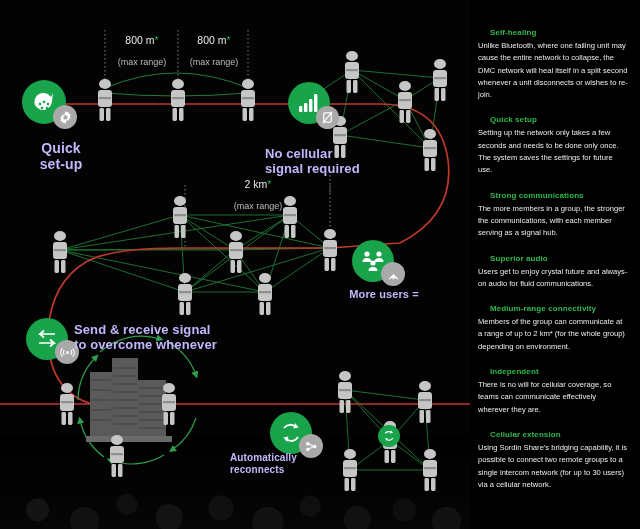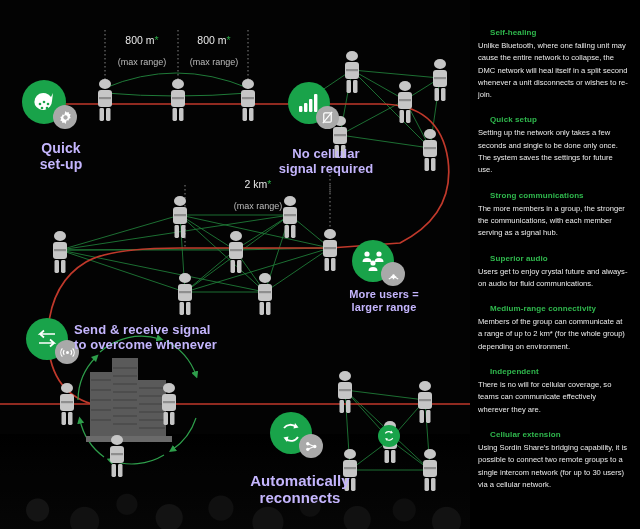--- a/index.html
+++ b/index.html
@@ -488,21 +488,21 @@
       </div>
       <div class="sub" style="left:28px;top:24px;width:23px;height:23px">
         <svg width="15" height="15" viewBox="0 0 16 16">
             <g fill="none" stroke="#fff" stroke-width="1.3">
           <rect x="4" y="3" width="8" height="10" rx="1.3"></rect>
               <line x1="3" y1="14" x2="13" y2="2"></line>
             </g>
           </svg>
       </div>
     </div>
-    <div class="lbl" style="left:265px;top:146px;width:122px;font-size:13px;text-align:center">
+    <div class="lbl" style="left:265px;top:146px;width:122px;font-size:13px;">
       <div>No cellular</div>
       <div>signal required</div>
     </div>
 
     <div class="badge" style="left:352px;top:240px;width:56px;height:50px">
       <div class="main" style="width:42px;height:42px">
         <svg width="26" height="24" viewBox="0 0 26 24">
             <g fill="#fff">
           <circle cx="7" cy="5" r="2.6"></circle>
               <path d="M2.5 13 q0-4 4.5-4 t4.5 4 z"></path>
@@ -519,21 +519,20 @@
           <path d="M5 11 A4.5 4.5 0 0 1 11 11"></path>
               <path d="M3 13 A7 7 0 0 1 13 13"></path>
             </g>
           <circle cx="8" cy="9" r="1.3" fill="#fff"></circle>
             <path d="M7 13 L8 9 L9 13 z" fill="#fff"></path>
           </svg>
       </div>
     </div>
     <div class="lbl" style="left:324px;top:288px;width:120px;font-size:11px;text-align:center">
       <div>More users =</div>
-      <div>larger range</div>
     </div>
 
     <div class="badge" style="left:26px;top:318px;width:56px;height:50px">
       <div class="main" style="width:42px;height:42px">
         <svg width="26" height="24" viewBox="0 0 26 24">
             <g fill="none" stroke="#fff" stroke-width="1.7">
           <path d="M21 7 H6 l4-3.5"></path>
               <path d="M6 7 l4 3.5"></path>
           <path d="M5 16 H20 l-4-3.5"></path>
               <path d="M20 16 l-4 3.5"></path>
@@ -573,21 +572,21 @@
             <g stroke="#fff" stroke-width="1.1">
           <line x1="4" y1="5" x2="11" y2="8"></line>
               <line x1="4" y1="11" x2="11" y2="8"></line>
             </g>
           <circle cx="4" cy="5" r="1.8" fill="#fff"></circle>
             <circle cx="4" cy="11" r="1.8" fill="#fff"></circle>
           <circle cx="11.5" cy="8" r="1.8" fill="#fff"></circle>
           </svg>
       </div>
     </div>
-    <div class="lbl" style="left:230px;top:472px;width:140px;font-size:15px;text-align:center">
+    <div class="lbl" style="left:230px;top:452px;width:140px;font-size:10px;text-align:left">
       <div>Automatically</div>
       <div>reconnects</div>
     </div>
 
     <div class="badge" style="left:378px;top:425px;width:22px;height:22px">
       <div class="main" style="width:22px;height:22px">
         <svg width="14" height="14" viewBox="0 0 26 24">
             <g fill="none" stroke="#fff" stroke-width="2.2">
           <path d="M6 7 A8 8 0 0 1 18 6"></path>
               <path d="M20 16 A8 8 0 0 1 8 18"></path>
@@ -601,21 +600,21 @@
   </div>
 
   <div id="panel">
     <div class="inner">
       <div class="sec">
         <h3>Self-healing</h3>
         <p>Unlike Bluetooth, where one failing unit may cause the entire network to collapse, the DMC network will heal itself in a split second whenever a unit disconnects or wishes to re-join.</p>
       </div>
       <div class="sec">
         <h3>Quick setup</h3>
-        <p>Setting up the network only takes a few seconds and single to be done only once. The system saves the settings for future use.</p>
+        <p>Setting up the network only takes a few seconds and needs to be done only once. The system saves the settings for future use.</p>
       </div>
       <div class="sec">
         <h3>Strong communications</h3>
         <p>The more members in a group, the stronger the communications, with each member serving as a signal hub.</p>
       </div>
       <div class="sec">
         <h3>Superior audio</h3>
         <p>Users get to enjoy crystal future and always-on audio for fluid communications.</p>
       </div>
       <div class="sec">

